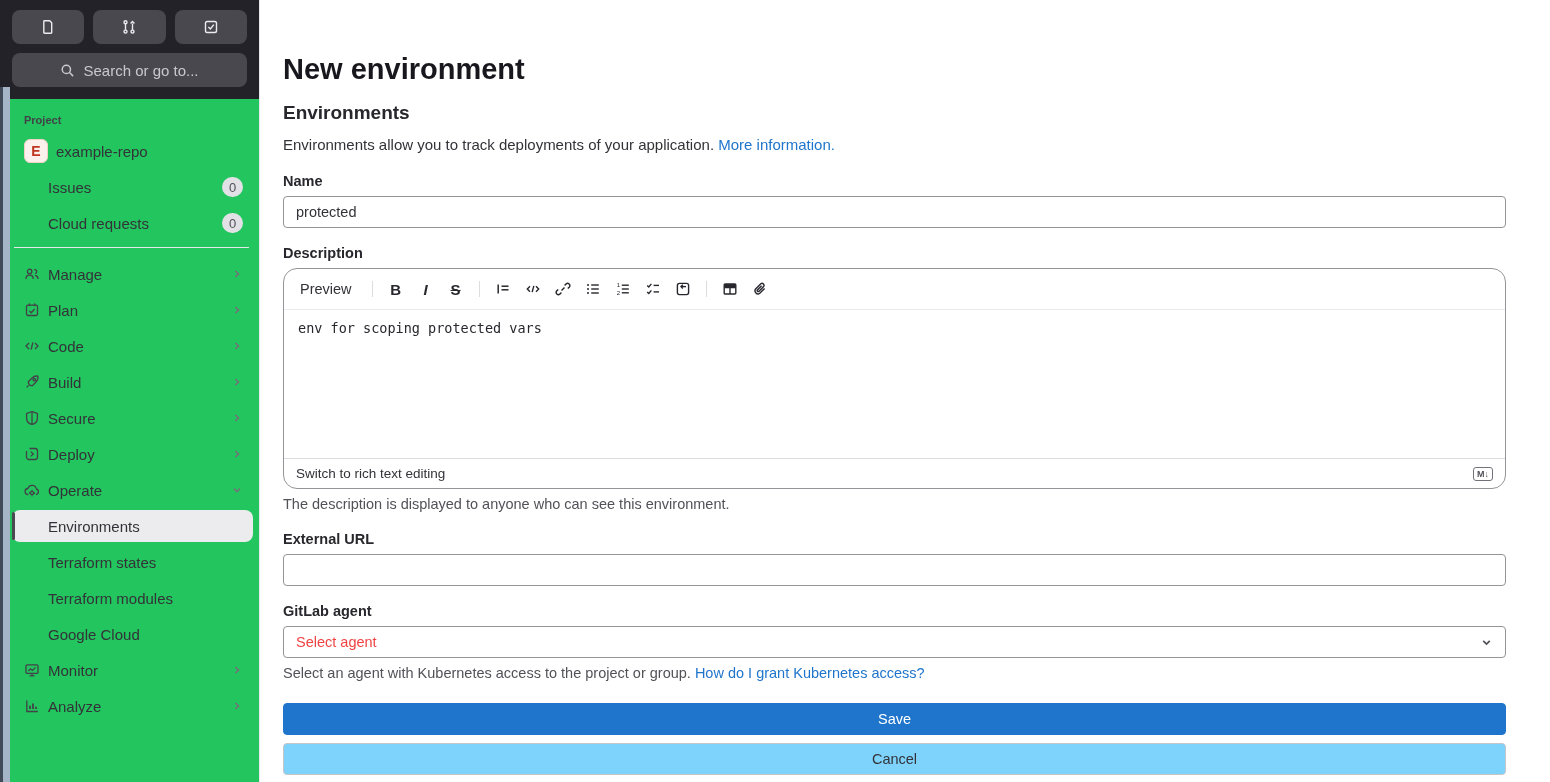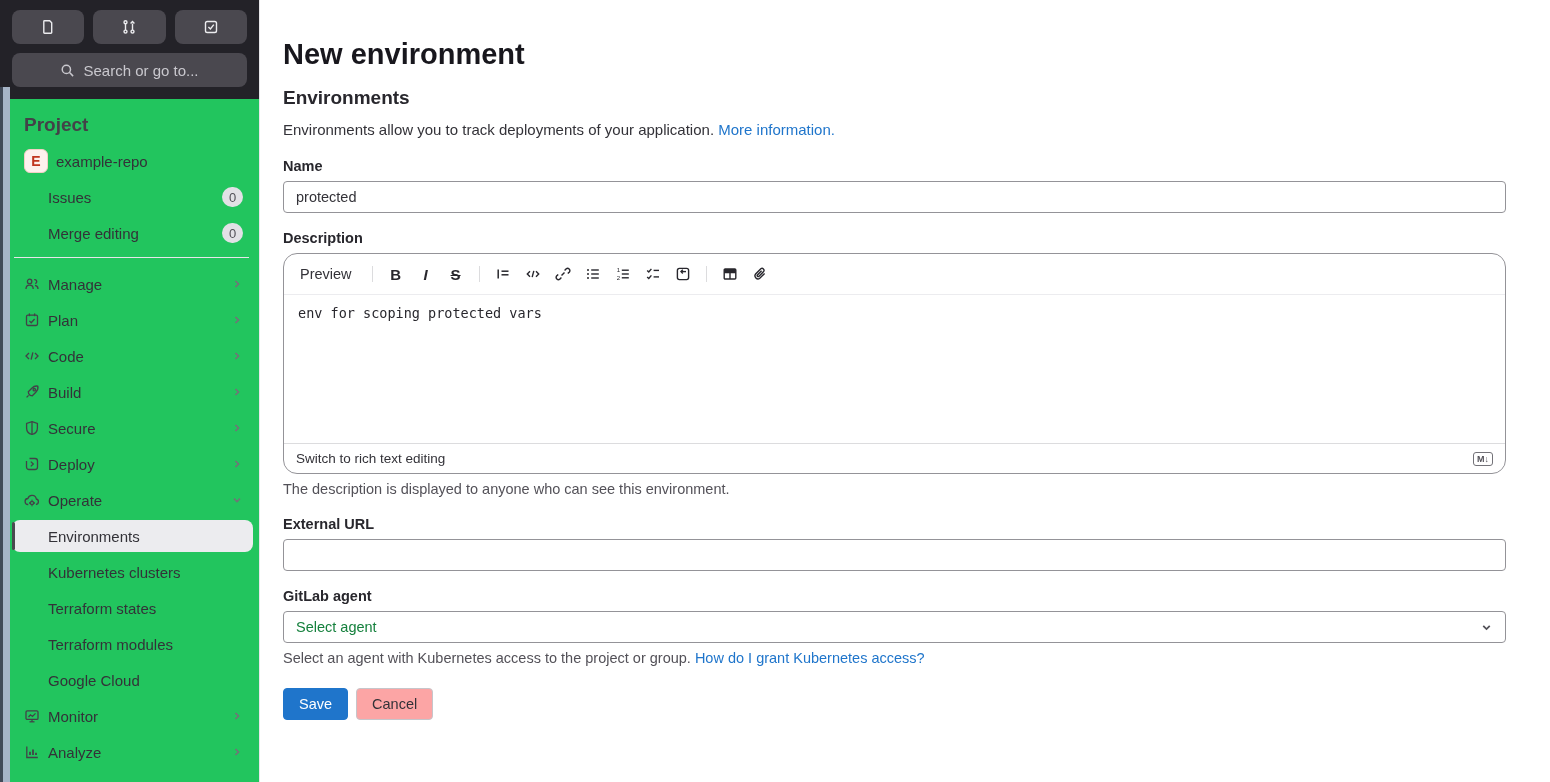--- a/index.html
+++ b/index.html
@@ -24,21 +24,21 @@
   .searchbar {
     height:34px; background:#4a484f; border-radius:8px; color:#c9c8ce;
     display:flex; align-items:center; justify-content:center; gap:8px;
     font-size:15px; cursor:pointer;
   }
   .edge-strip {
     position:absolute; left:0; top:87px; bottom:0; width:10px;
     background:#a6b4c7; border-left:3px solid #414a58; z-index:2;
   }
   .sidebar-body { flex:1; padding-left:10px; overflow:hidden; position:relative; }
-  .section-label { font-size:19px; font-weight:700; color:#434248; padding:15px 14px 9px 14px; }
+  .section-label { font-size:11px; font-weight:700; color:#434248; padding:15px 14px 9px 14px; }
   .nav-row {
     display:flex; align-items:center; height:32px; margin:0 6px 4px 2px;
     border-radius:8px; padding:0 10px 0 12px; font-size:15px; color:#333238;
     position:relative; cursor:pointer;
   }
   .nav-row .nav-icon { width:16px; height:16px; margin-right:8px; color:#434248; flex:none; display:flex; }
   .nav-row .label { white-space:nowrap; }
   .nav-row.sub { padding-left:36px; }
   .nav-row.active { background:#ececef; }
   .nav-row.active::before {
@@ -51,21 +51,21 @@
     display:flex; align-items:center; justify-content:center; margin-right:8px; flex:none;
   }
   .badge {
     margin-left:auto; background:#e2e1e6; color:#535158; border-radius:10px;
     min-width:21px; height:20px; padding:0 6px; font-size:13px;
     display:flex; align-items:center; justify-content:center;
   }
   .chev { margin-left:auto; color:#737278; display:flex; }
   .divider { height:1px; background:#e7e6ea; margin:8px 10px 10px 4px; }
   
-  .main { flex:1; padding:28px 44px 0 23px; }
+  .main { flex:1; padding:28px 44px 0 23px;margin-top:15px; }
   .content { max-width:1223px; }
   h1 { font-size:29px; font-weight:700; color:#18171d; margin:10px 0 16px; }
   h2 { font-size:19px; font-weight:700; color:#28272d; margin:0 0 12px; }
   .intro { font-size:15px; margin:0 0 20px; color:#333238; }
   a.link { color:#1f75cb; text-decoration:none; cursor:pointer; }
   .field-label { display:block; font-size:14.5px; font-weight:700; color:#28272d; margin:0 0 7px; }
   .text-input {
     width:100%; height:32px; border:1px solid #949398; border-radius:4px;
     padding:0 12px; font-size:14.5px; font-family:"Liberation Sans",sans-serif;
     color:#333238; background:#fff; margin-bottom:17px;
@@ -97,29 +97,29 @@
     align-items:flex-end; padding:7px 12px; font-size:13.5px; color:#333238;
   }
   .switch-link { cursor:pointer; }
   .md-badge {
     border:1.4px solid #737278; border-radius:3px; font-size:9px; font-weight:700;
     color:#535158; padding:1px 3px; letter-spacing:0;
   }
   .help-text { font-size:14.5px; color:#535158; margin:0 0 19px; }
   .select-box {
     width:100%; height:32px; border:1px solid #949398; border-radius:4px;
-    padding:0 12px; font-size:14.5px; color:#15803d; background:#fff;
+    padding:0 12px; font-size:14.5px; color:#ef4444; background:#fff;
     display:flex; align-items:center; justify-content:space-between; cursor:pointer; margin-bottom:7px;
   }
-  .btn-row { display:flex; gap:8px; margin-top:22px; }
+  .btn-row { display:flex; gap:8px; margin-top:22px;flex-direction:column; }
   .btn {
     font-size:14.5px; font-family:inherit; border-radius:4px; padding:7px 15px; cursor:pointer;
   }
   .btn-primary { background:#1f75cb; border:1px solid #1f75cb; color:#fff; }
-  .btn-default { background:#fca5a5; border:1px solid #c6c5ca; color:#333238; }
+  .btn-default { background:#7dd3fc; border:1px solid #c6c5ca; color:#333238; }
   svg { display:block; }
 </style>
 </head>
 <body>
 
 <nav class="sidebar">
   <div class="sidebar-top">
     <div class="top-btn-row">
       <button class="top-btn">
         <span>
@@ -169,21 +169,21 @@
       <span class="avatar">E</span>
       <span class="label">example-repo</span>
     </div>
 
 
     <div class="nav-row sub">
       <span class="label">Issues</span>
       <span class="badge">0</span>
     </div>
     <div class="nav-row sub">
-      <span class="label">Merge editing</span>
+      <span class="label">Cloud requests</span>
       <span class="badge">0</span>
     </div>
 
     <div class="divider"></div>
 
     <div class="nav-row">
       <span class="nav-icon">
         <svg width="16" height="16" viewBox="0 0 16 16" fill="none" stroke="currentColor" stroke-width="1.3">
           <circle cx="5.6" cy="5.4" r="2.2"></circle>
             <path d="M2 13c0-2.2 1.6-3.8 3.6-3.8S9.2 10.8 9.2 13"></path>
@@ -288,23 +288,20 @@
       <span class="label">Operate</span>
       <span class="chev">
         <svg width="12" height="12" viewBox="0 0 12 12" fill="none" stroke="currentColor" stroke-width="1.6">
             <polyline points="3,4.5 6,7.5 9,4.5"></polyline>
           </svg>
       </span>
     </div>
 
     <div class="nav-row sub active">
       <span class="label">Environments</span>
-    </div>
-    <div class="nav-row sub">
-      <span class="label">Kubernetes clusters</span>
     </div>
     <div class="nav-row sub">
       <span class="label">Terraform states</span>
     </div>
     <div class="nav-row sub">
       <span class="label">Terraform modules</span>
     </div>
     <div class="nav-row sub">
       <span class="label">Google Cloud</span>
     </div>

